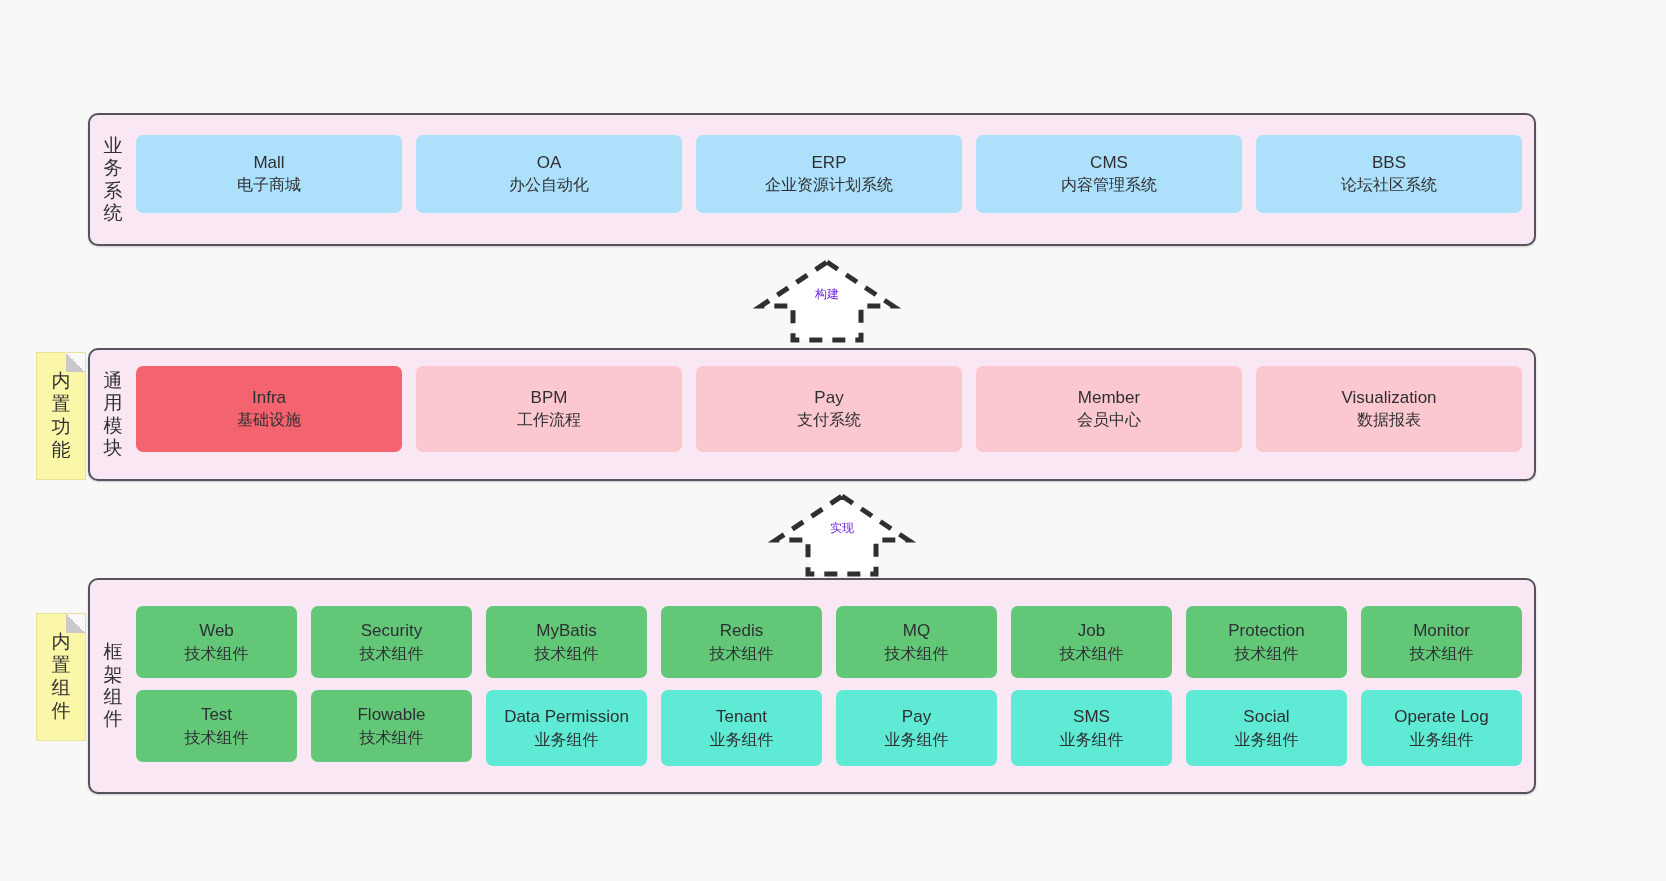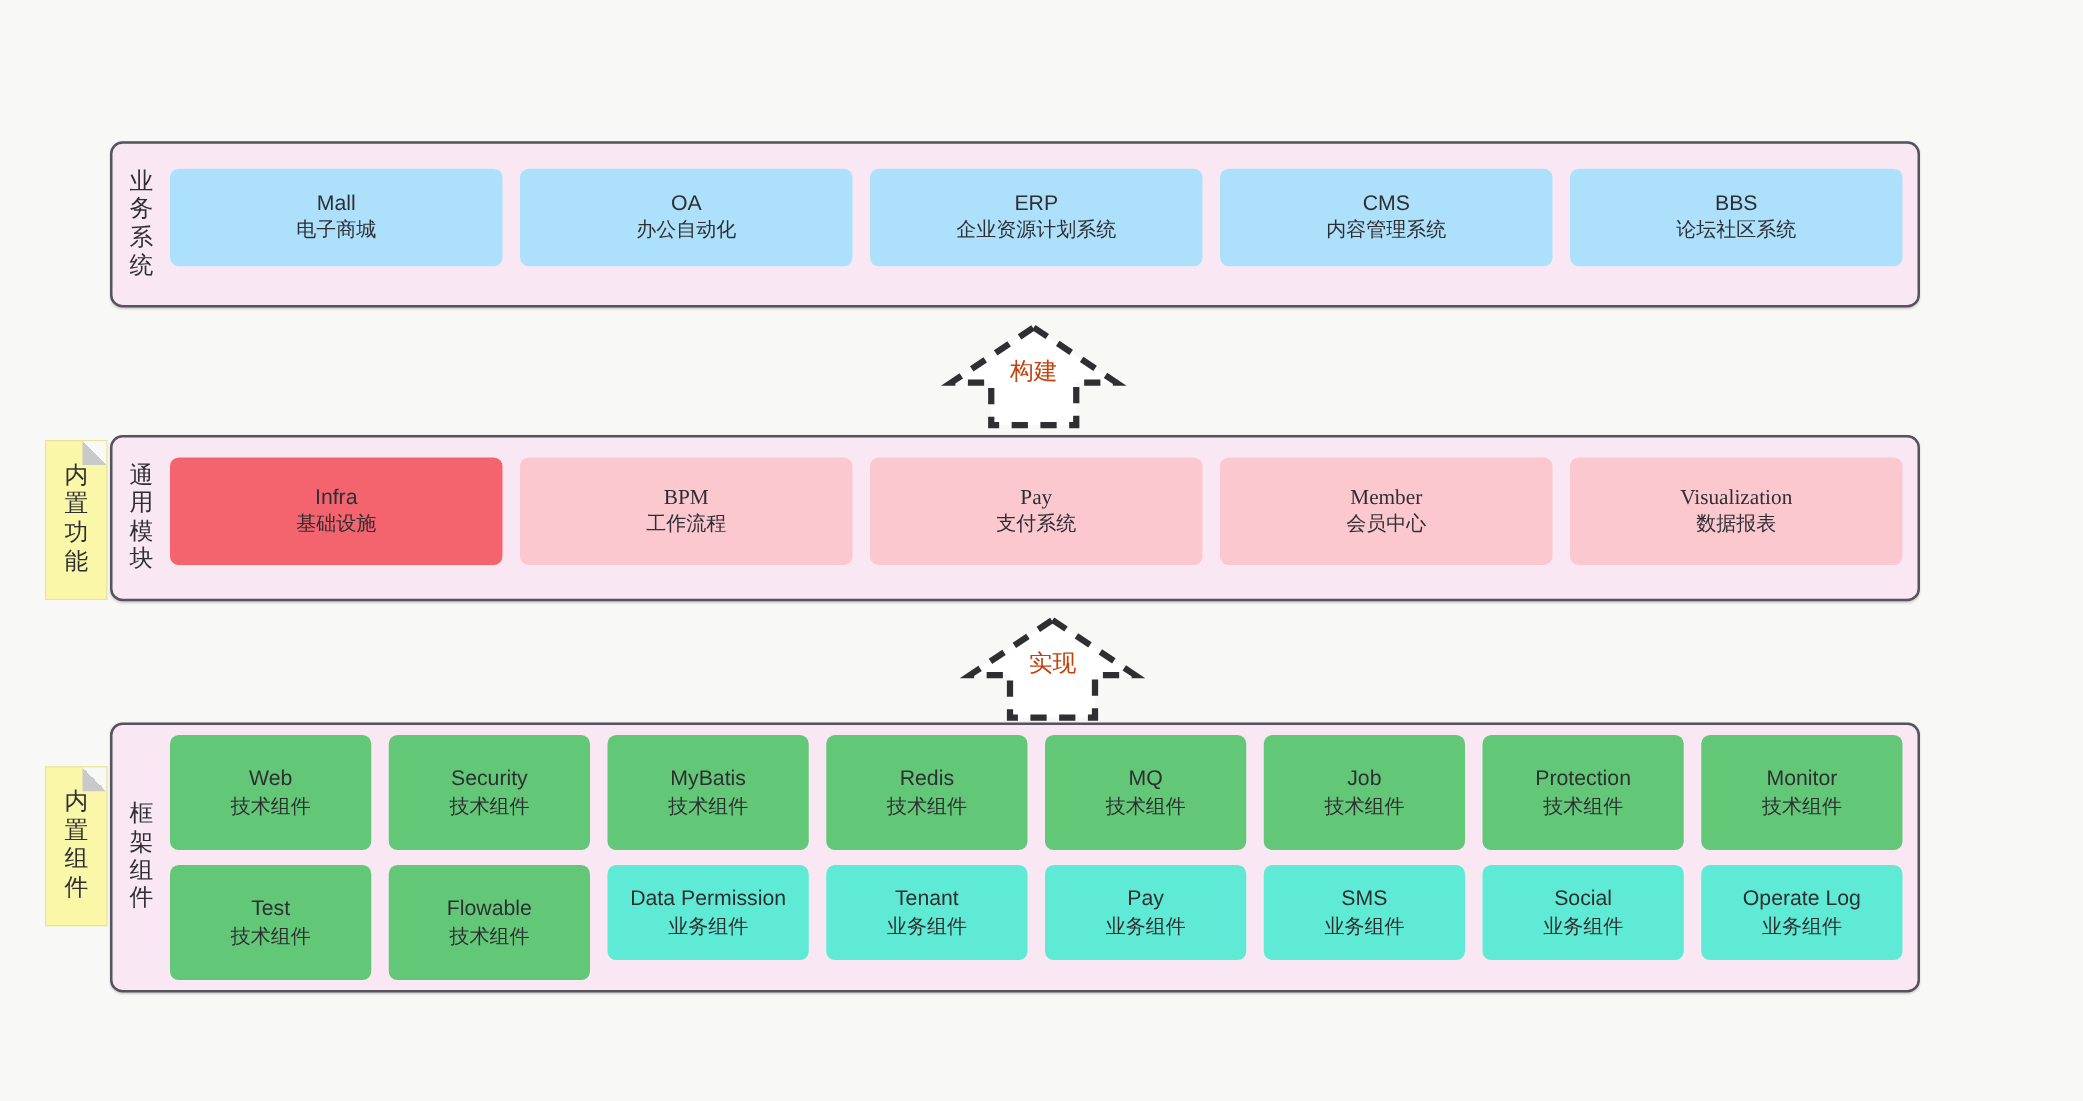--- a/index.html
+++ b/index.html
@@ -84,22 +84,22 @@
     color: #2f2f33;
     padding: 6px 4px;
     min-width: 0;
   }
 
   .node .node-en { font-size: 17px; }
   .node .node-cn { font-size: 16px; text-align: right; }
 
   .node.blue       { background: #ade1fb; height: 78px; }
   .node.red-strong { background: #f4646e; height: 86px; }
-  .node.red-soft   { background: #fcc8cf; height: 86px; font-family: Liberation Serif, serif; }
-  .node.green-strong { background: #62c878; height: 92px; }
+  .node.red-soft   { background: #fcc8cf; height: 86px; }
+  .node.green-strong { background: #62c878; height: 72px; }
   .node.green-soft   { background: #5eead4; height: 76px; }
 
   
   .sticky-note {
     position: absolute;
     width: 46px;
     background: #fbf7a8;
     border: 1px solid #e8e39a;
     display: flex;
     flex-direction: column;
@@ -126,22 +126,22 @@
   .uml-arrow {
     position: absolute;
     z-index: 2;
   }
   .uml-arrow svg { display: block; overflow: visible; }
 
   .uml-arrow-label {
     position: absolute;
     left: 50%;
     transform: translateX(-50%);
-    font-size: 19px;
-    color: #c2410c;
+    font-size: 12px;
+    color: #6d28d9;
     background: transparent;
     white-space: nowrap;
     line-height: 1;
   }
 </style>
 </head>
 <body>
 
 <div id="diagram-root">
 

